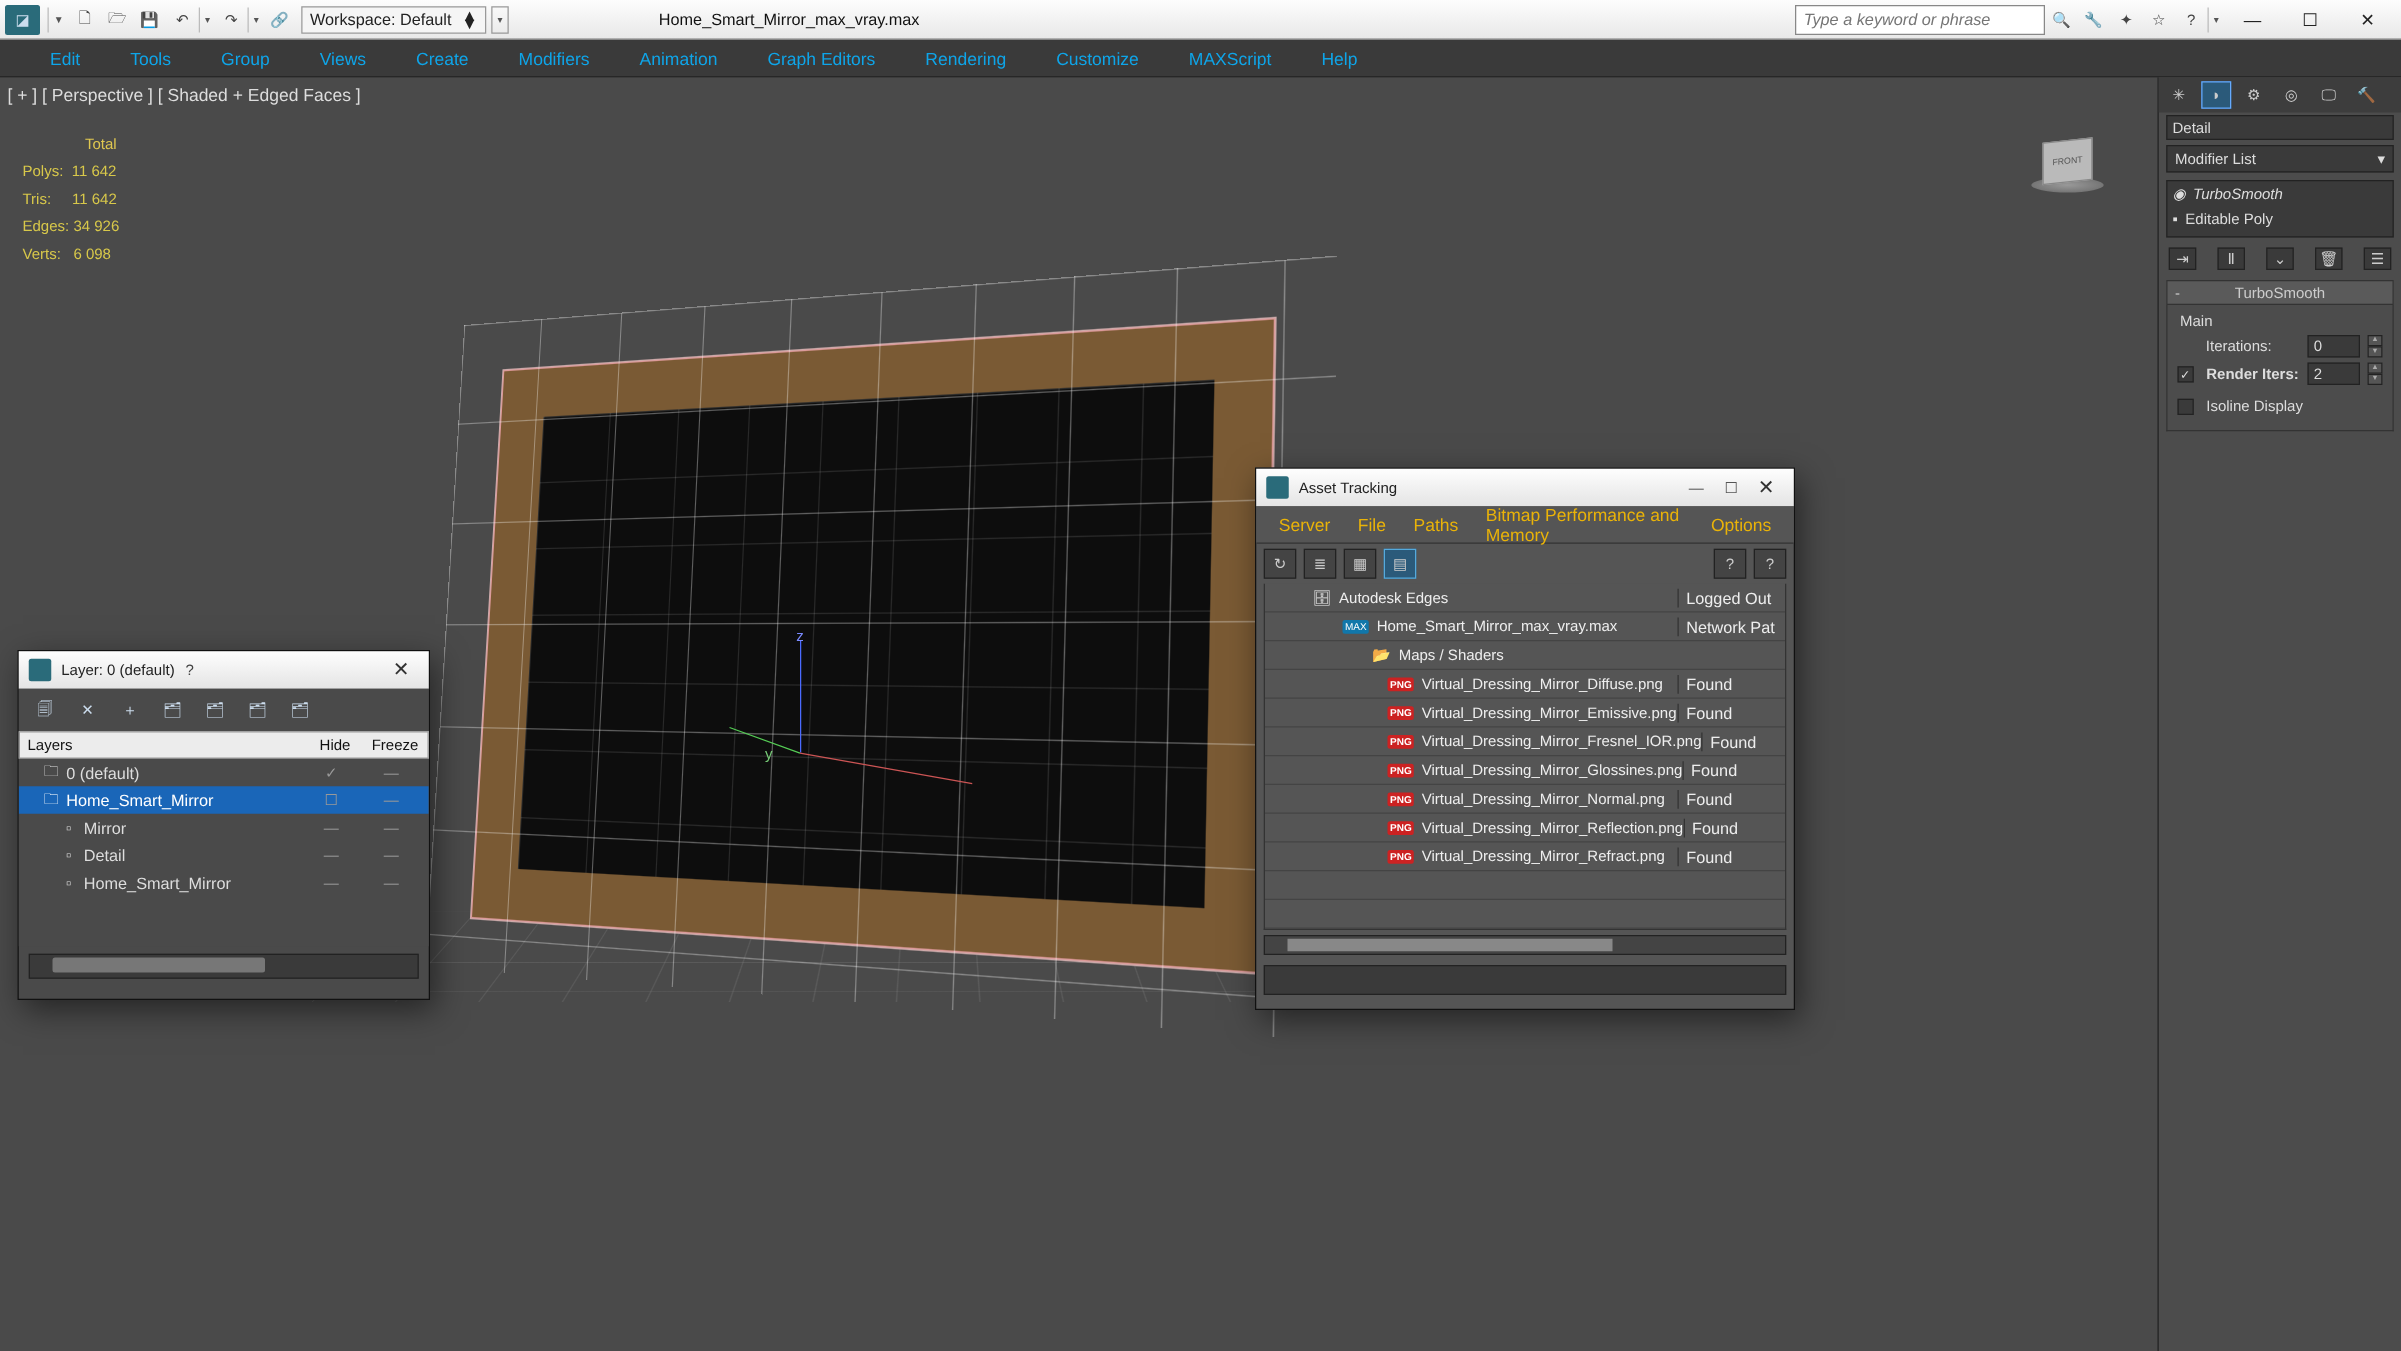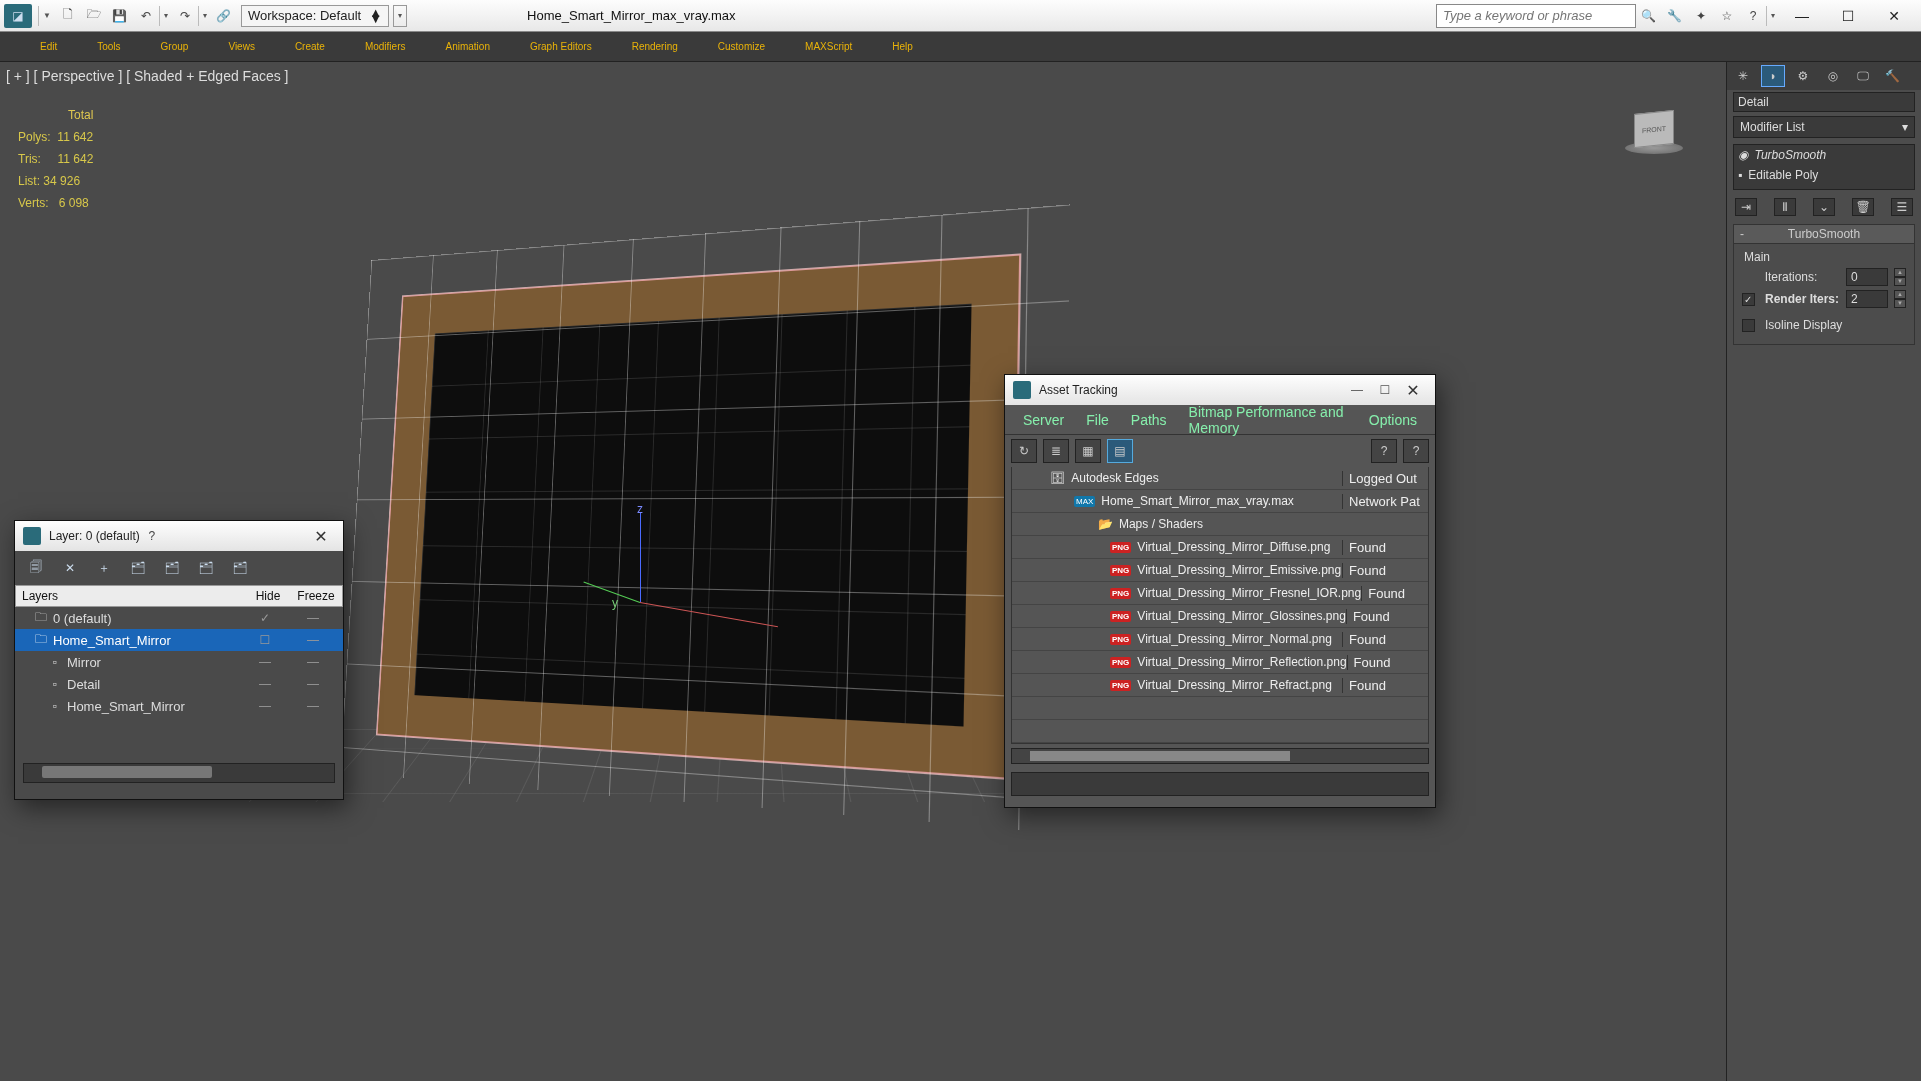--- a/index.html
+++ b/index.html
@@ -15,21 +15,21 @@
 .ws-arrows { display:flex; flex-direction:column; line-height:6px; margin-left:8px; font-size:7px; color:#555;}
 .title-text { flex:0 0 auto; margin-left:120px; font-size:13px; color:#111; }
 .title-center { flex:1; }
 .search-field { width:200px; height:24px; border:1px solid #888; background:#fff; display:flex; align-items:center; padding:0 6px; }
 .search-field input { border:none; outline:none; font-style:italic; color:#666; font-size:13px; width:100%; background:transparent;}
 .win-ctrl { display:flex; margin-left:auto; }
 .win-btn { width:46px; height:32px; display:flex; align-items:center; justify-content:center; color:#222; font-size:14px;}
 
 
 .menu-bar { height:30px; background:#3a3a3a; display:flex; align-items:center; padding: 0 20px; border-bottom:1px solid #222;}
-.menu-item { padding: 6px 20px; font-size:10px; color:#eab308; cursor:pointer; }
+.menu-item { padding: 6px 20px; font-size:14px; color:#0ea5e9; cursor:pointer; }
 
 
 .viewport-area { position:absolute; top:62px; left:0; right:195px; bottom:0; background:#4a4a4a; }
 .vp-label { position:absolute; top:6px; left:6px; font-size:14px; color:#ddd; }
 .stats { position:absolute; top:42px; left:18px; color:#d8c84a; font-size:14px; line-height:22px; }
 .stats-head { color:#e0c850; margin-left:50px; }
 .gizmo-cube { position:absolute; top:50px; right:40px; width:64px; height:48px; }
 .gizmo-cube .cube { width:40px; height:34px; background:#bababa; margin:0 auto; border:1px solid #888; transform:skewY(-6deg); font-size:7px; color:#555; display:flex; align-items:center; justify-content:center;}
 .gizmo-cube .disc { width:58px; height:12px; background:radial-gradient(#999,#666); border-radius:50%; margin:-4px auto 0; }
 
@@ -102,21 +102,21 @@
 .layer-row.sel{ background:#1a66b8; color:#fff;}
 .layer-row .ic{ width:16px; display:flex; justify-content:center; margin-right:4px;}
 .layer-row .name{ flex:1; font-size:13px;}
 .layer-row .h,.layer-row .f{ width:44px; display:flex; justify-content:center; color:#999;}
 .layer-row .f{ width:52px;}
 .lyr-scroll { height:20px; background:#3a3a3a; margin:6px 8px 8px; border:1px solid #222; position:relative;}
 .lyr-scroll .thumb{ position:absolute; left:18px; top:2px; height:12px; width:170px; background:#777; border-radius:2px;}
 
 
 .asset-dlg { left:1004px; top:374px; width:432px; height:434px; background:#555;}
-.asset-menu { height:30px; display:flex; align-items:center; gap:2px; padding:0 8px; background:#555; color:#86efac; border-bottom:1px solid #333;}
+.asset-menu { height:30px; display:flex; align-items:center; gap:2px; padding:0 8px; background:#555; color:#eab308; border-bottom:1px solid #333;}
 .asset-menu span{ padding:4px 10px; font-size:14px; cursor:pointer;}
 .asset-toolbar { height:32px; display:flex; align-items:center; padding:0 6px; gap:6px;}
 .asset-toolbar .btn{ width:26px; height:24px; background:#444; border:1px solid #222; display:flex; align-items:center; justify-content:center;}
 .asset-toolbar .btn.on{ background:#2b5a7a; border-color:#5ad;}
 .asset-toolbar .spacer{ flex:1;}
 .asset-head{ display:flex; background:#606060; height:26px; align-items:center; border:1px solid #333; margin:0 6px;}
 .asset-head div{ padding:0 8px; font-size:14px; color:#eee;}
 .ac-name{ flex:1;}
 .ac-stat{ width:86px; border-left:1px solid #333;}
 .asset-body{ margin:0 6px; border:1px solid #333; border-top:none; background:#555;}
@@ -186,21 +186,21 @@
     <span class="menu-item">MAXScript</span>
     <span class="menu-item">Help</span>
   </div>
 
 <div class="viewport-area">
   <div class="vp-label">[ + ] [ Perspective ] [ Shaded + Edged Faces ]</div>
   <div class="stats">
     <div class="stats-head">Total</div>
     <div><span>Polys:</span>&nbsp;&nbsp;<span>11 642</span></div>
     <div><span>Tris:</span>&nbsp;&nbsp;&nbsp;&nbsp;&nbsp;<span>11 642</span></div>
-    <div><span>List:</span>&nbsp;<span>34 926</span></div>
+    <div><span>Edges:</span>&nbsp;<span>34 926</span></div>
     <div><span>Verts:</span>&nbsp;&nbsp;&nbsp;<span>6 098</span></div>
   </div>
   <div class="gizmo-cube">
     <div class="cube">FRONT</div>
       <div class="disc"></div>
   </div>
   <div class="floor"></div>
   <div class="geom">
     <div class="frame-outer">
         <div class="grid-lines"></div>

